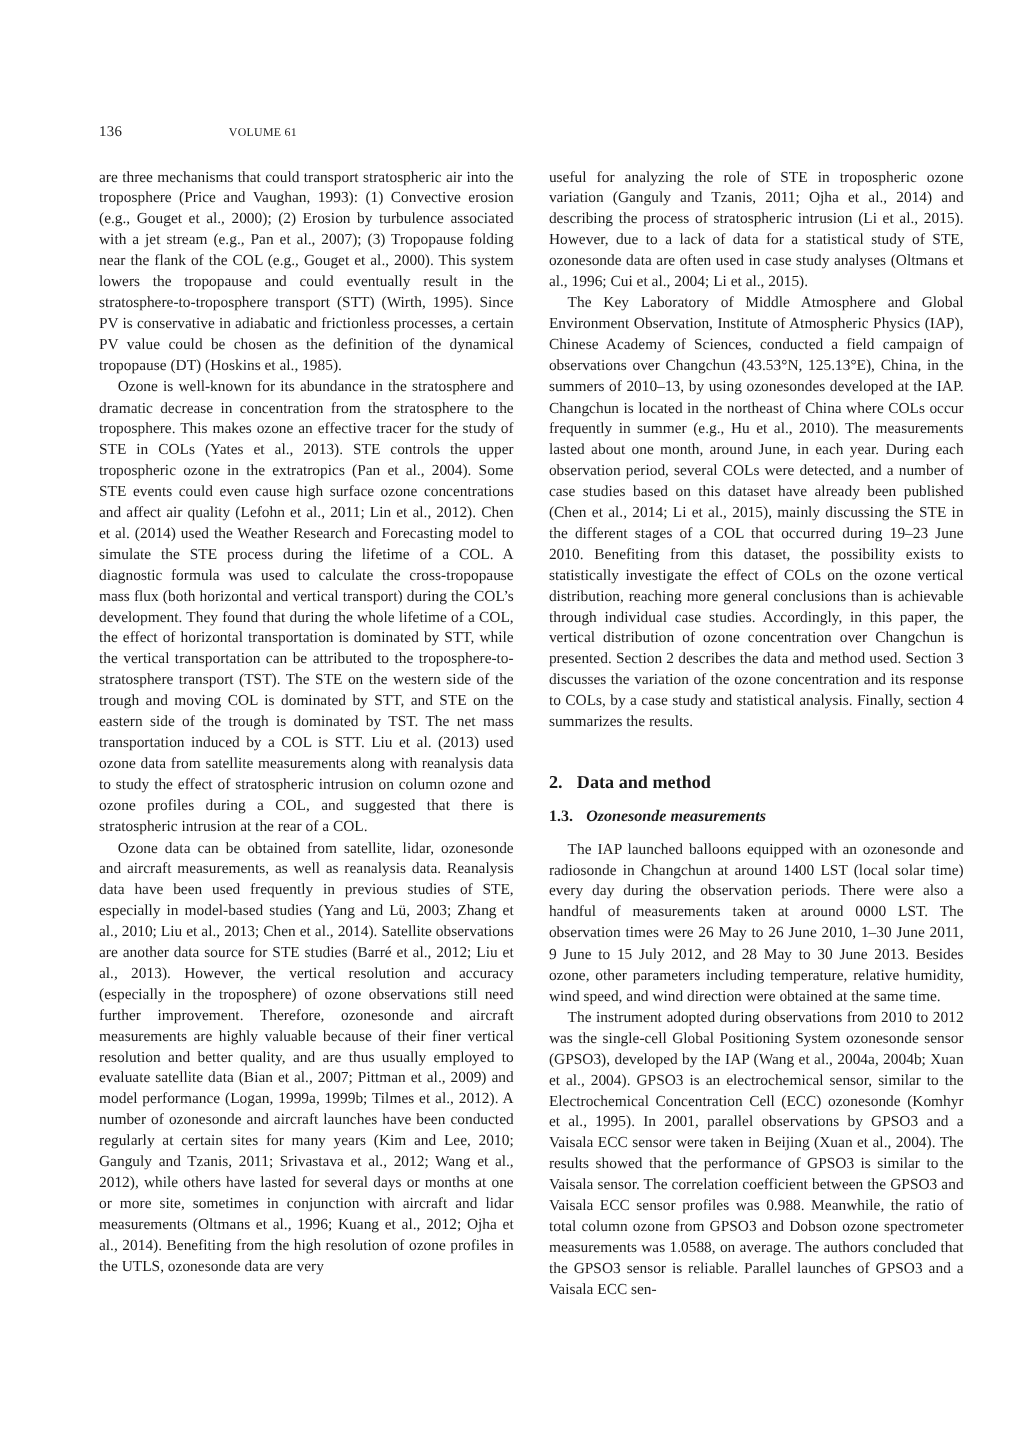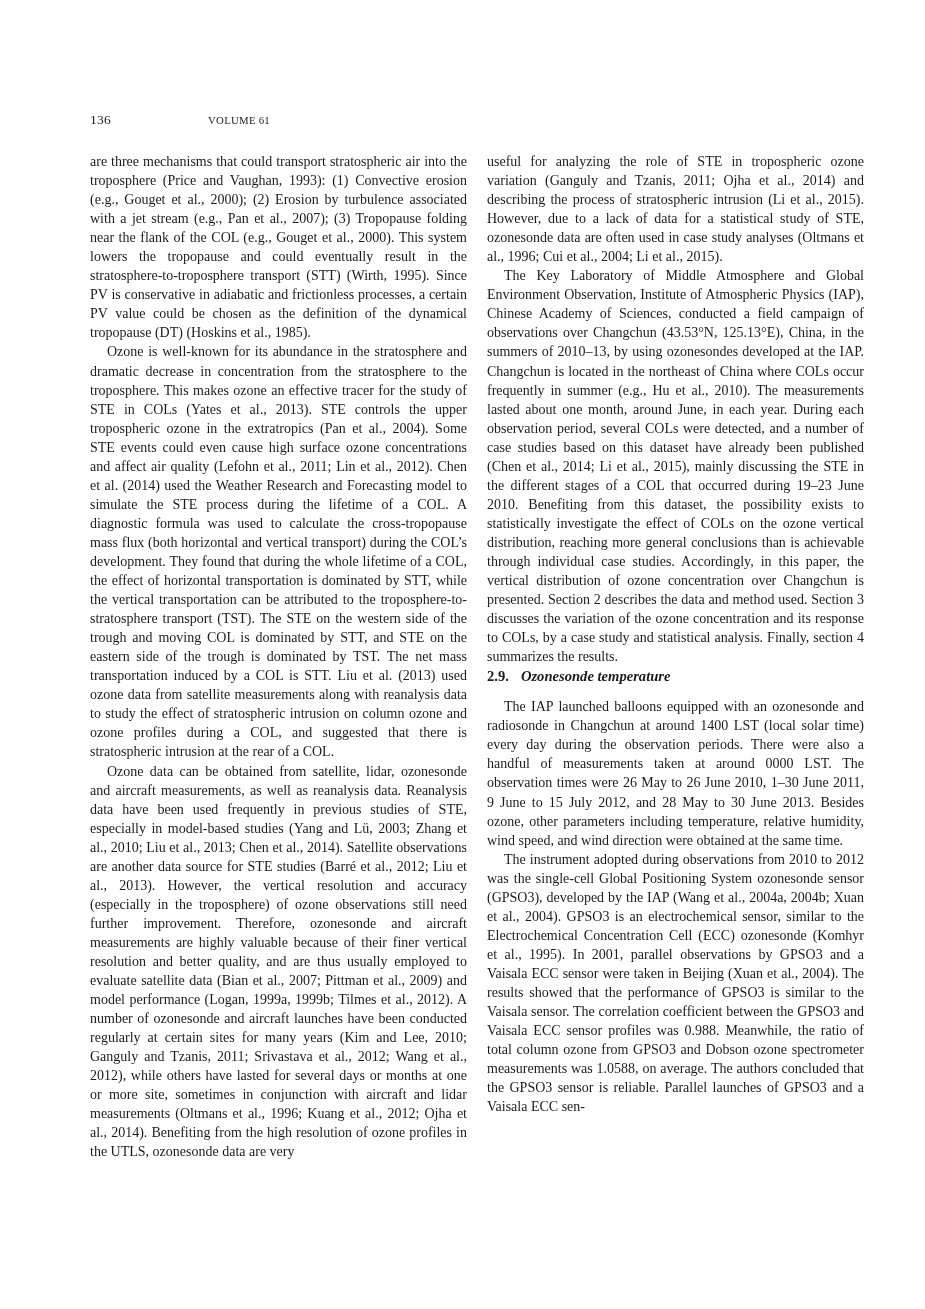--- a/index.html
+++ b/index.html
@@ -47,21 +47,21 @@
   .volume-label {
     flex: 0 0 auto;
     width: 90px;
     text-align: right;
     font-size: 10.8px;
     letter-spacing: 0.25px;
   }
   
   .columns {
     display: flex;
-    gap: 20px;
+    gap: 32px;
   }
   .column {
     width: 377px;
     flex: 0 0 377px;
     height: 1135px;
     overflow: hidden;
     font-size: 14px;
     line-height: 19.05px;
     text-align: justify;
     hyphens: auto;
@@ -119,23 +119,26 @@
     <div class="column">
       <p>are three mechanisms that could transport stratospheric air into the troposphere (Price and Vaughan, 1993): (1) Convective erosion (e.g., Gouget et al., 2000); (2) Erosion by turbulence associated with a jet stream (e.g., Pan et al., 2007); (3) Tropopause folding near the flank of the COL (e.g., Gouget et al., 2000). This system lowers the tropopause and could eventually result in the stratosphere-to-troposphere transport (STT) (Wirth, 1995). Since PV is conservative in adiabatic and frictionless processes, a certain PV value could be chosen as the definition of the dynamical tropopause (DT) (Hoskins et al., 1985).</p>
       <p class="indent">Ozone is well-known for its abundance in the stratosphere and dramatic decrease in concentration from the stratosphere to the troposphere. This makes ozone an effective tracer for the study of STE in COLs (Yates et al., 2013). STE controls the upper tropospheric ozone in the extratropics (Pan et al., 2004). Some STE events could even cause high surface ozone concentrations and affect air quality (Lefohn et al., 2011; Lin et al., 2012). Chen et al. (2014) used the Weather Research and Forecasting model to simulate the STE process during the lifetime of a COL. A diagnostic formula was used to calculate the cross-tropopause mass flux (both horizontal and vertical transport) during the COL’s development. They found that during the whole lifetime of a COL, the effect of horizontal transportation is dominated by STT, while the vertical transportation can be attributed to the troposphere-to-stratosphere transport (TST). The STE on the western side of the trough and moving COL is dominated by STT, and STE on the eastern side of the trough is dominated by TST. The net mass transportation induced by a COL is STT. Liu et al. (2013) used ozone data from satellite measurements along with reanalysis data to study the effect of stratospheric intrusion on column ozone and ozone profiles during a COL, and suggested that there is stratospheric intrusion at the rear of a COL.</p>
       <p class="indent">Ozone data can be obtained from satellite, lidar, ozonesonde and aircraft measurements, as well as reanalysis data. Reanalysis data have been used frequently in previous studies of STE, especially in model-based studies (Yang and Lü, 2003; Zhang et al., 2010; Liu et al., 2013; Chen et al., 2014). Satellite observations are another data source for STE studies (Barré et al., 2012; Liu et al., 2013). However, the vertical resolution and accuracy (especially in the troposphere) of ozone observations still need further improvement. Therefore, ozonesonde and aircraft measurements are highly valuable because of their finer vertical resolution and better quality, and are thus usually employed to evaluate satellite data (Bian et al., 2007; Pittman et al., 2009) and model performance (Logan, 1999a, 1999b; Tilmes et al., 2012). A number of ozonesonde and aircraft launches have been conducted regularly at certain sites for many years (Kim and Lee, 2010; Ganguly and Tzanis, 2011; Srivastava et al., 2012; Wang et al., 2012), while others have lasted for several days or months at one or more site, sometimes in conjunction with aircraft and lidar measurements (Oltmans et al., 1996; Kuang et al., 2012; Ojha et al., 2014). Benefiting from the high resolution of ozone profiles in the UTLS, ozonesonde data are very</p>
     </div>
 
     <div class="column">
       <p>useful for analyzing the role of STE in tropospheric ozone variation (Ganguly and Tzanis, 2011; Ojha et al., 2014) and describing the process of stratospheric intrusion (Li et al., 2015). However, due to a lack of data for a statistical study of STE, ozonesonde data are often used in case study analyses (Oltmans et al., 1996; Cui et al., 2004; Li et al., 2015).</p>
       <p class="indent">The Key Laboratory of Middle Atmosphere and Global Environment Observation, Institute of Atmospheric Physics (IAP), Chinese Academy of Sciences, conducted a field campaign of observations over Changchun (43.53°N, 125.13°E), China, in the summers of 2010–13, by using ozonesondes developed at the IAP. Changchun is located in the northeast of China where COLs occur frequently in summer (e.g., Hu et al., 2010). The measurements lasted about one month, around June, in each year. During each observation period, several COLs were detected, and a number of case studies based on this dataset have already been published (Chen et al., 2014; Li et al., 2015), mainly discussing the STE in the different stages of a COL that occurred during 19–23 June 2010. Benefiting from this dataset, the possibility exists to statistically investigate the effect of COLs on the ozone vertical distribution, reaching more general conclusions than is achievable through individual case studies. Accordingly, in this paper, the vertical distribution of ozone concentration over Changchun is presented. Section 2 describes the data and method used. Section 3 discusses the variation of the ozone concentration and its response to COLs, by a case study and statistical analysis. Finally, section 4 summarizes the results.</p>
 
+      <div class="section-heading">
+        <span class="sec-num">2.</span><span class="sec-title">Data and method</span>
+      </div>
 
       <div class="subsection-heading">
-        <span class="sub-num">2.9.</span><span class="sub-title">Ozonesonde temperature</span>
+        <span class="sub-num">1.3.</span><span class="sub-title">Ozonesonde measurements</span>
       </div>
 
       <p class="indent">The IAP launched balloons equipped with an ozonesonde and radiosonde in Changchun at around 1400 LST (local solar time) every day during the observation periods. There were also a handful of measurements taken at around 0000 LST. The observation times were 26 May to 26 June 2010, 1–30 June 2011, 9 June to 15 July 2012, and 28 May to 30 June 2013. Besides ozone, other parameters including temperature, relative humidity, wind speed, and wind direction were obtained at the same time.</p>
       <p class="indent">The instrument adopted during observations from 2010 to 2012 was the single-cell Global Positioning System ozonesonde sensor (GPSO3), developed by the IAP (Wang et al., 2004a, 2004b; Xuan et al., 2004). GPSO3 is an electrochemical sensor, similar to the Electrochemical Concentration Cell (ECC) ozonesonde (Komhyr et al., 1995). In 2001, parallel observations by GPSO3 and a Vaisala ECC sensor were taken in Beijing (Xuan et al., 2004). The results showed that the performance of GPSO3 is similar to the Vaisala sensor. The correlation coefficient between the GPSO3 and Vaisala ECC sensor profiles was 0.988. Meanwhile, the ratio of total column ozone from GPSO3 and Dobson ozone spectrometer measurements was 1.0588, on average. The authors concluded that the GPSO3 sensor is reliable. Parallel launches of GPSO3 and a Vaisala ECC sen-</p>
     </div>
 
   </div>
 
 </div>
 

